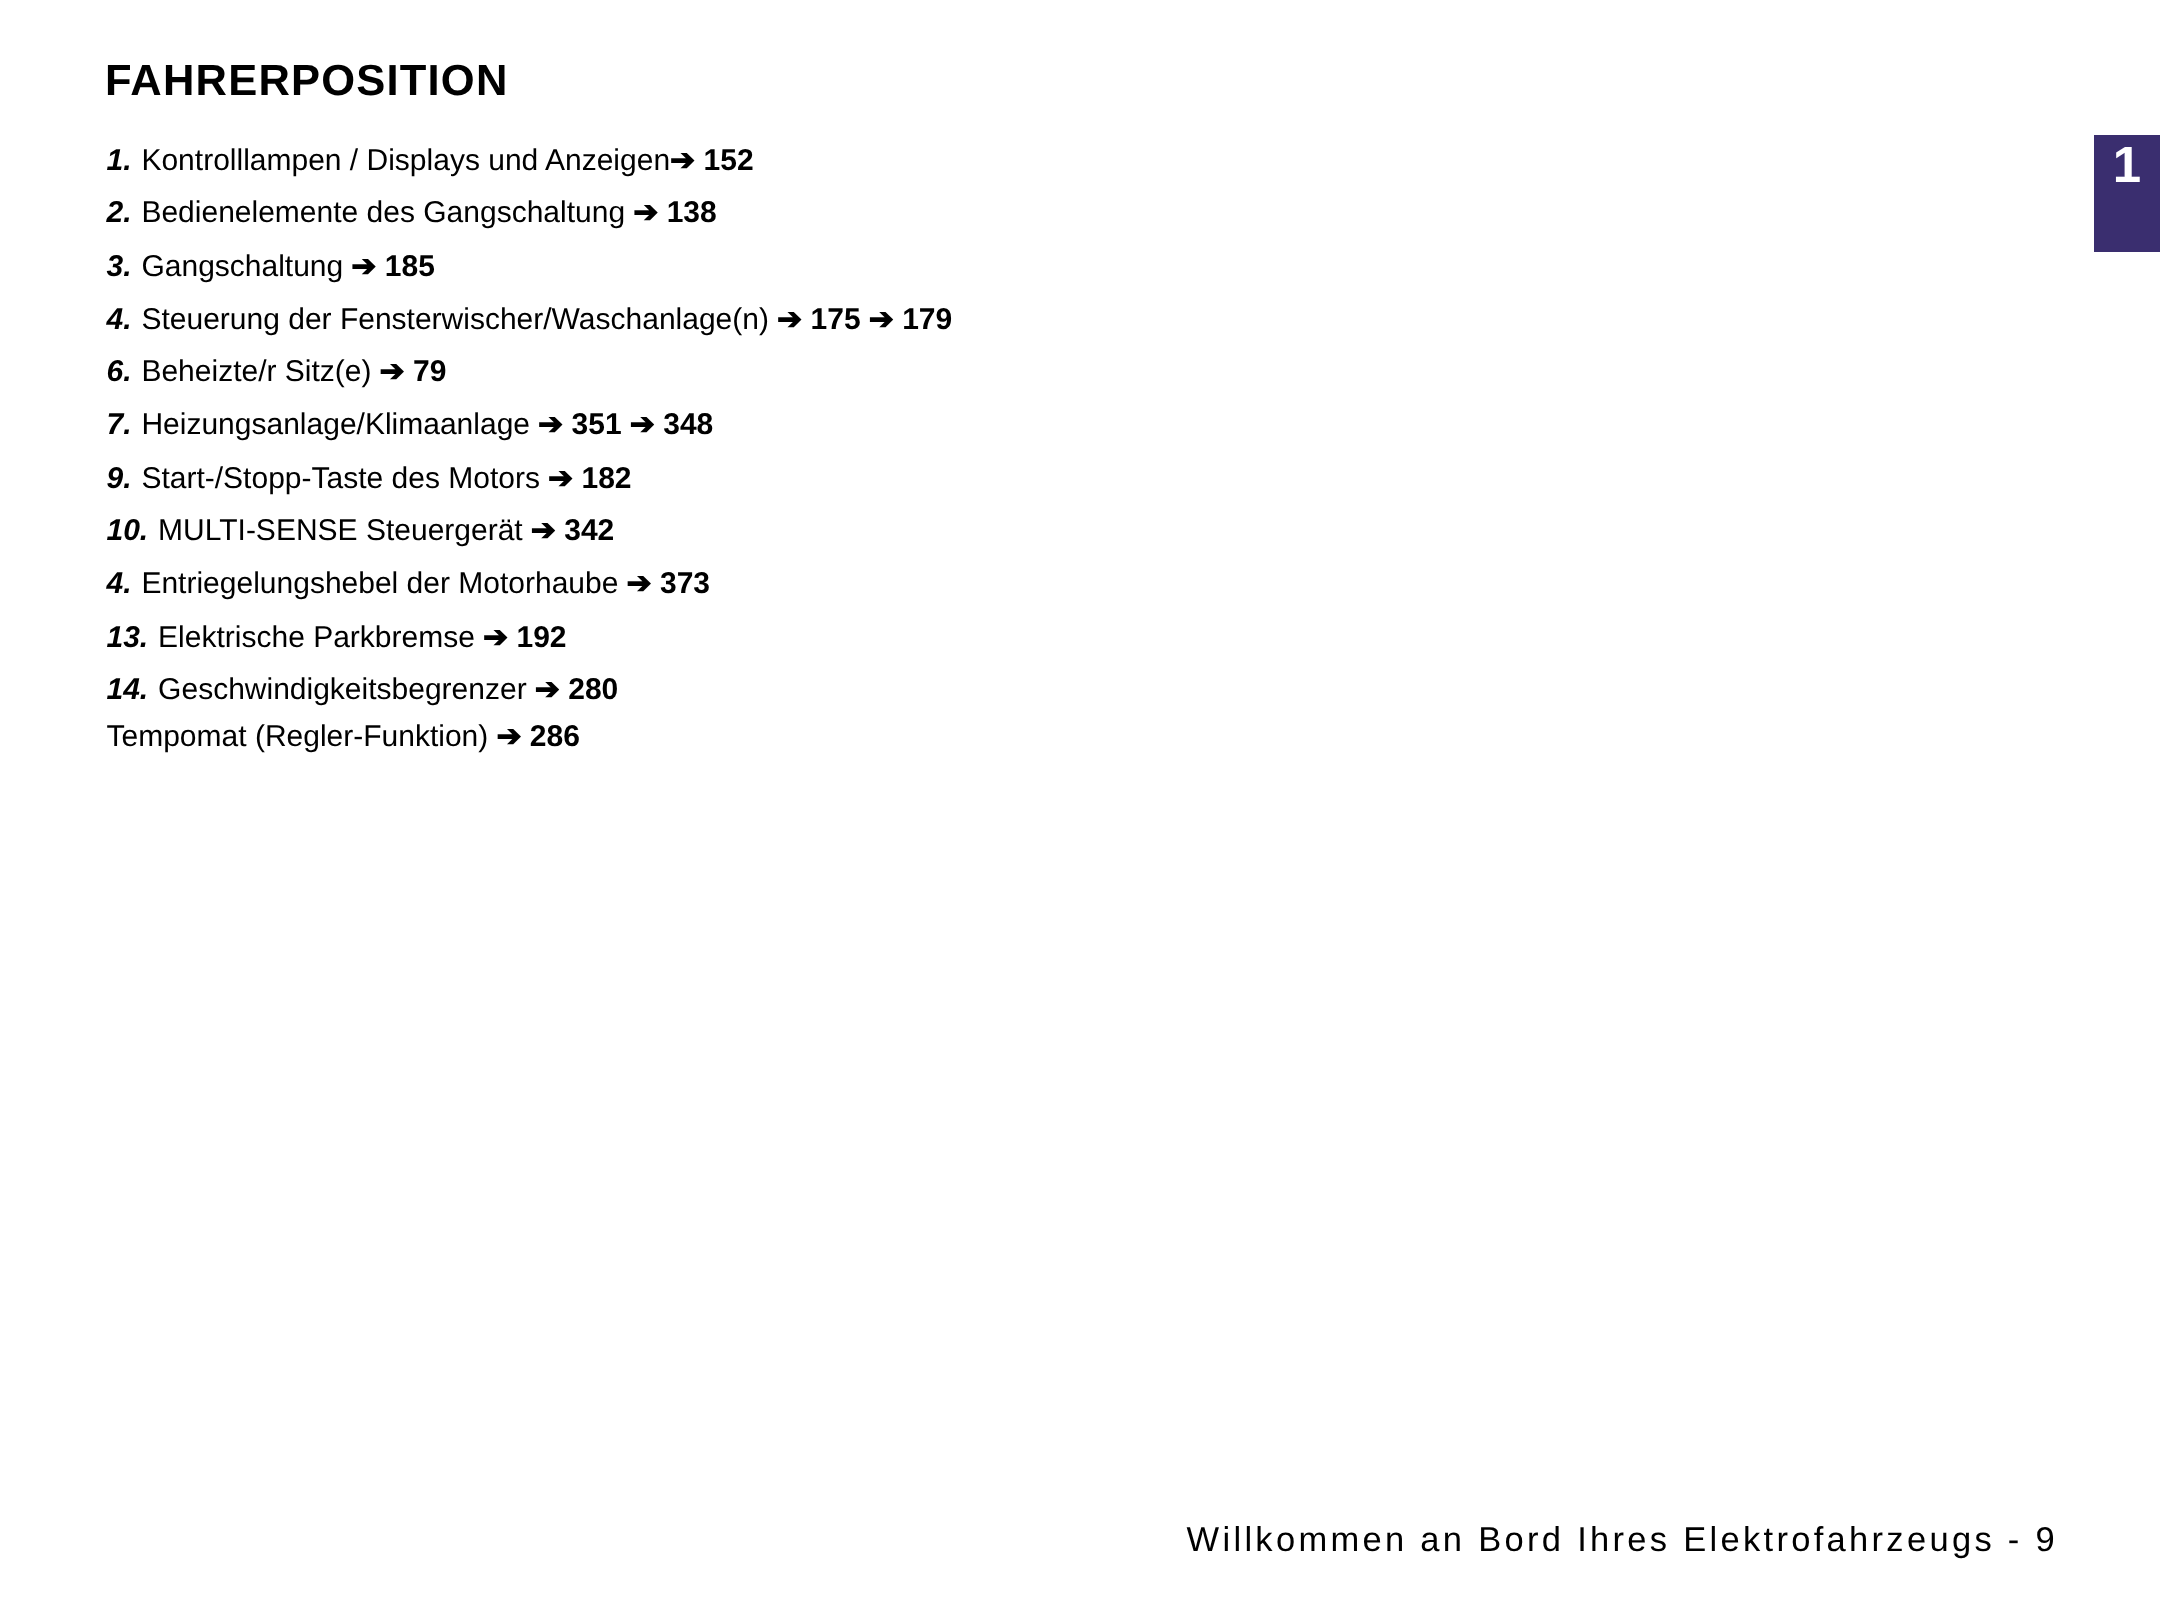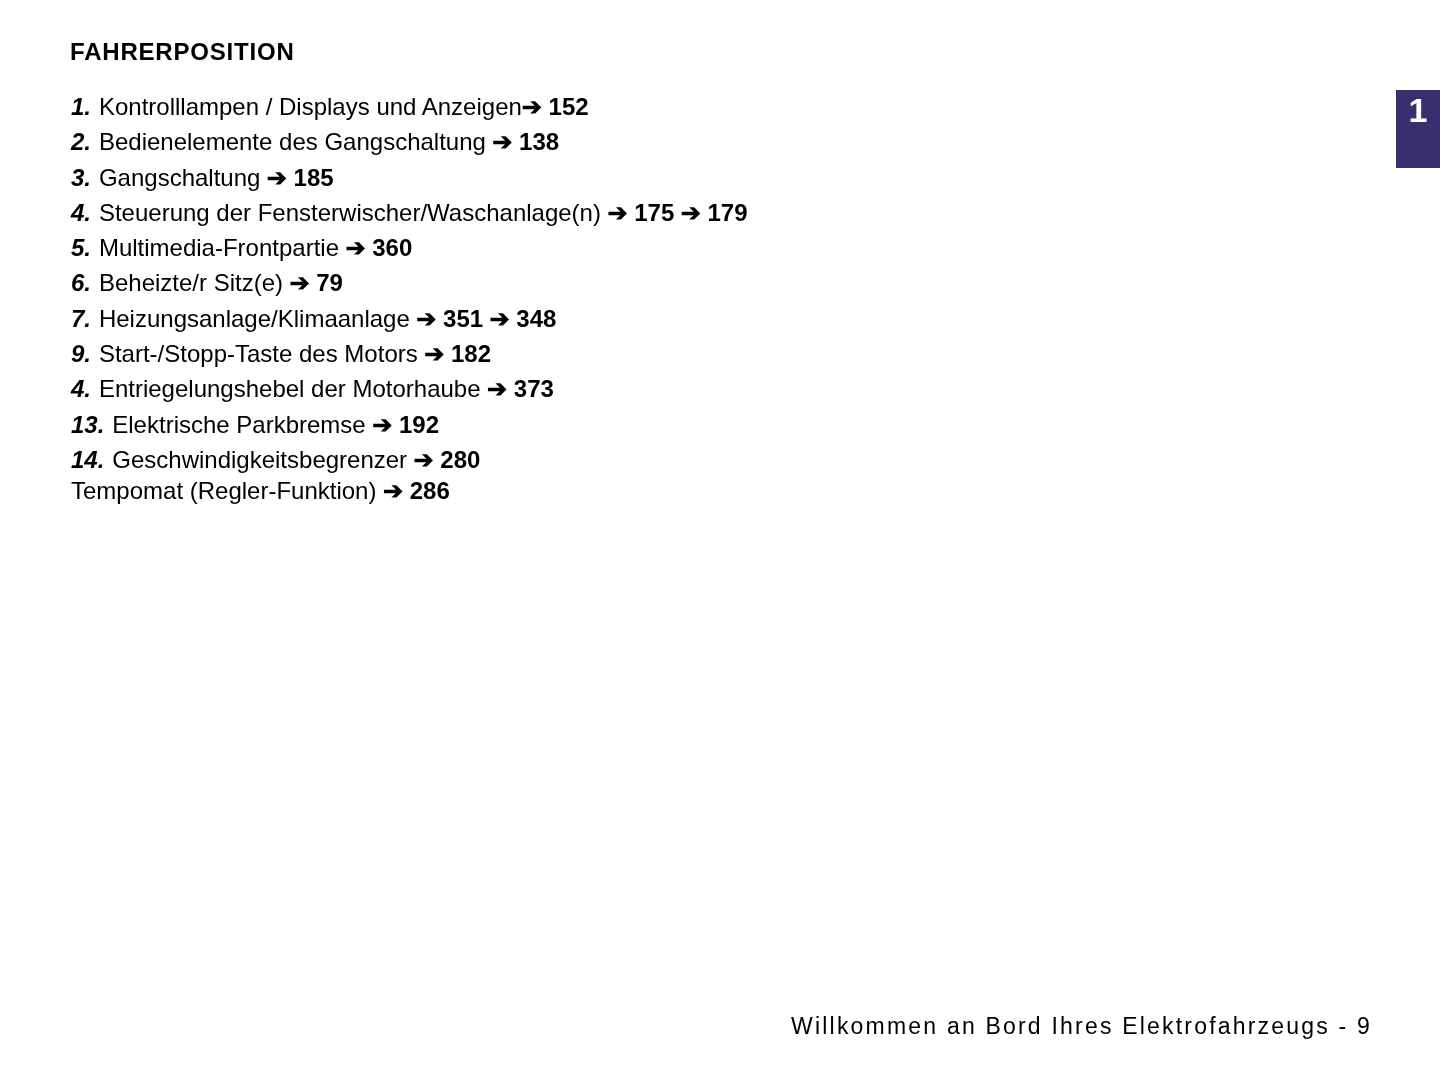--- a/index.html
+++ b/index.html
@@ -10,21 +10,21 @@
     background: #ffffff;
     font-family: "Liberation Sans", sans-serif;
     color: #000000;
     overflow: hidden;
   }
   .title {
     position: absolute;
     left: 70px;
     top: 38px;
     margin: 0;
-    font-size: 24px;
+    font-size: 29px;
     font-weight: bold;
     letter-spacing: 0.8px;
   }
   .section-tab {
     position: absolute;
     left: 1396px;
     top: 90px;
     width: 44px;
     height: 78px;
     display: flex;
@@ -42,21 +42,21 @@
   .items {
     position: absolute;
     left: 71px;
     top: 96px;
     margin: 0;
     padding: 0;
     list-style: none;
     width: 960px;
   }
   .item {
-    font-size: 24px;
+    font-size: 20px;
     line-height: 22px;
     margin-bottom: 13.3px;
     white-space: nowrap;
   }
   .item .num {
     font-weight: bold;
     font-style: italic;
     margin-right: 0.33em;
   }
   .item .txt { font-weight: normal; }
@@ -94,29 +94,29 @@
 
   <ol class="items">
   <li class="item tight"><span class="num">1.</span><span class="txt">Kontrolllampen / Displays und Anzeigen</span><span class="refs"><span class="ref"><span class="arrow">➔</span>&nbsp;152</span></span></li>
 
   <li class="item"><span class="num">2.</span><span class="txt">Bedienelemente des Gangschaltung</span><span class="refs"><span class="ref"><span class="arrow">➔</span>&nbsp;138</span></span></li>
 
   <li class="item"><span class="num">3.</span><span class="txt">Gangschaltung</span><span class="refs"><span class="ref"><span class="arrow">➔</span>&nbsp;185</span></span></li>
 
   <li class="item"><span class="num">4.</span><span class="txt">Steuerung der Fensterwischer/Waschanlage(n)</span><span class="refs"><span class="ref"><span class="arrow">➔</span>&nbsp;175</span><span class="ref"><span class="arrow">➔</span>&nbsp;179</span></span></li>
 
-  <li class="item"><span class="num">5.</span><span class="txt">Multimedia-Frontpartie</span><span class="refs"><span class="ref"><span class="arrow">➔</span>&nbsp;360</span></span></li>
 
   <li class="item"><span class="num">6.</span><span class="txt">Beheizte/r Sitz(e)</span><span class="refs"><span class="ref"><span class="arrow">➔</span>&nbsp;79</span></span></li>
 
   <li class="item"><span class="num">7.</span><span class="txt">Heizungsanlage/Klimaanlage</span><span class="refs"><span class="ref"><span class="arrow">➔</span>&nbsp;351</span><span class="ref"><span class="arrow">➔</span>&nbsp;348</span></span></li>
 
 
   <li class="item"><span class="num">9.</span><span class="txt">Start-/Stopp-Taste des Motors</span><span class="refs"><span class="ref"><span class="arrow">➔</span>&nbsp;182</span></span></li>
 
+  <li class="item"><span class="num">10.</span><span class="txt">MULTI-SENSE Steuergerät</span><span class="refs"><span class="ref"><span class="arrow">➔</span>&nbsp;342</span></span></li>
 
   <li class="item"><span class="num">4.</span><span class="txt">Entriegelungshebel der Motorhaube</span><span class="refs"><span class="ref"><span class="arrow">➔</span>&nbsp;373</span></span></li>
 
 
   <li class="item"><span class="num">13.</span><span class="txt">Elektrische Parkbremse</span><span class="refs"><span class="ref"><span class="arrow">➔</span>&nbsp;192</span></span></li>
 
   <li class="item"><span class="num">14.</span><span class="txt">Geschwindigkeitsbegrenzer</span><span class="refs"><span class="ref"><span class="arrow">➔</span>&nbsp;280</span></span><span class="line2"><span class="txt">Tempomat (Regler-Funktion)</span><span class="refs"><span class="ref"><span class="arrow">➔</span>&nbsp;286</span></span></span></li>
 
 </ol>
 

